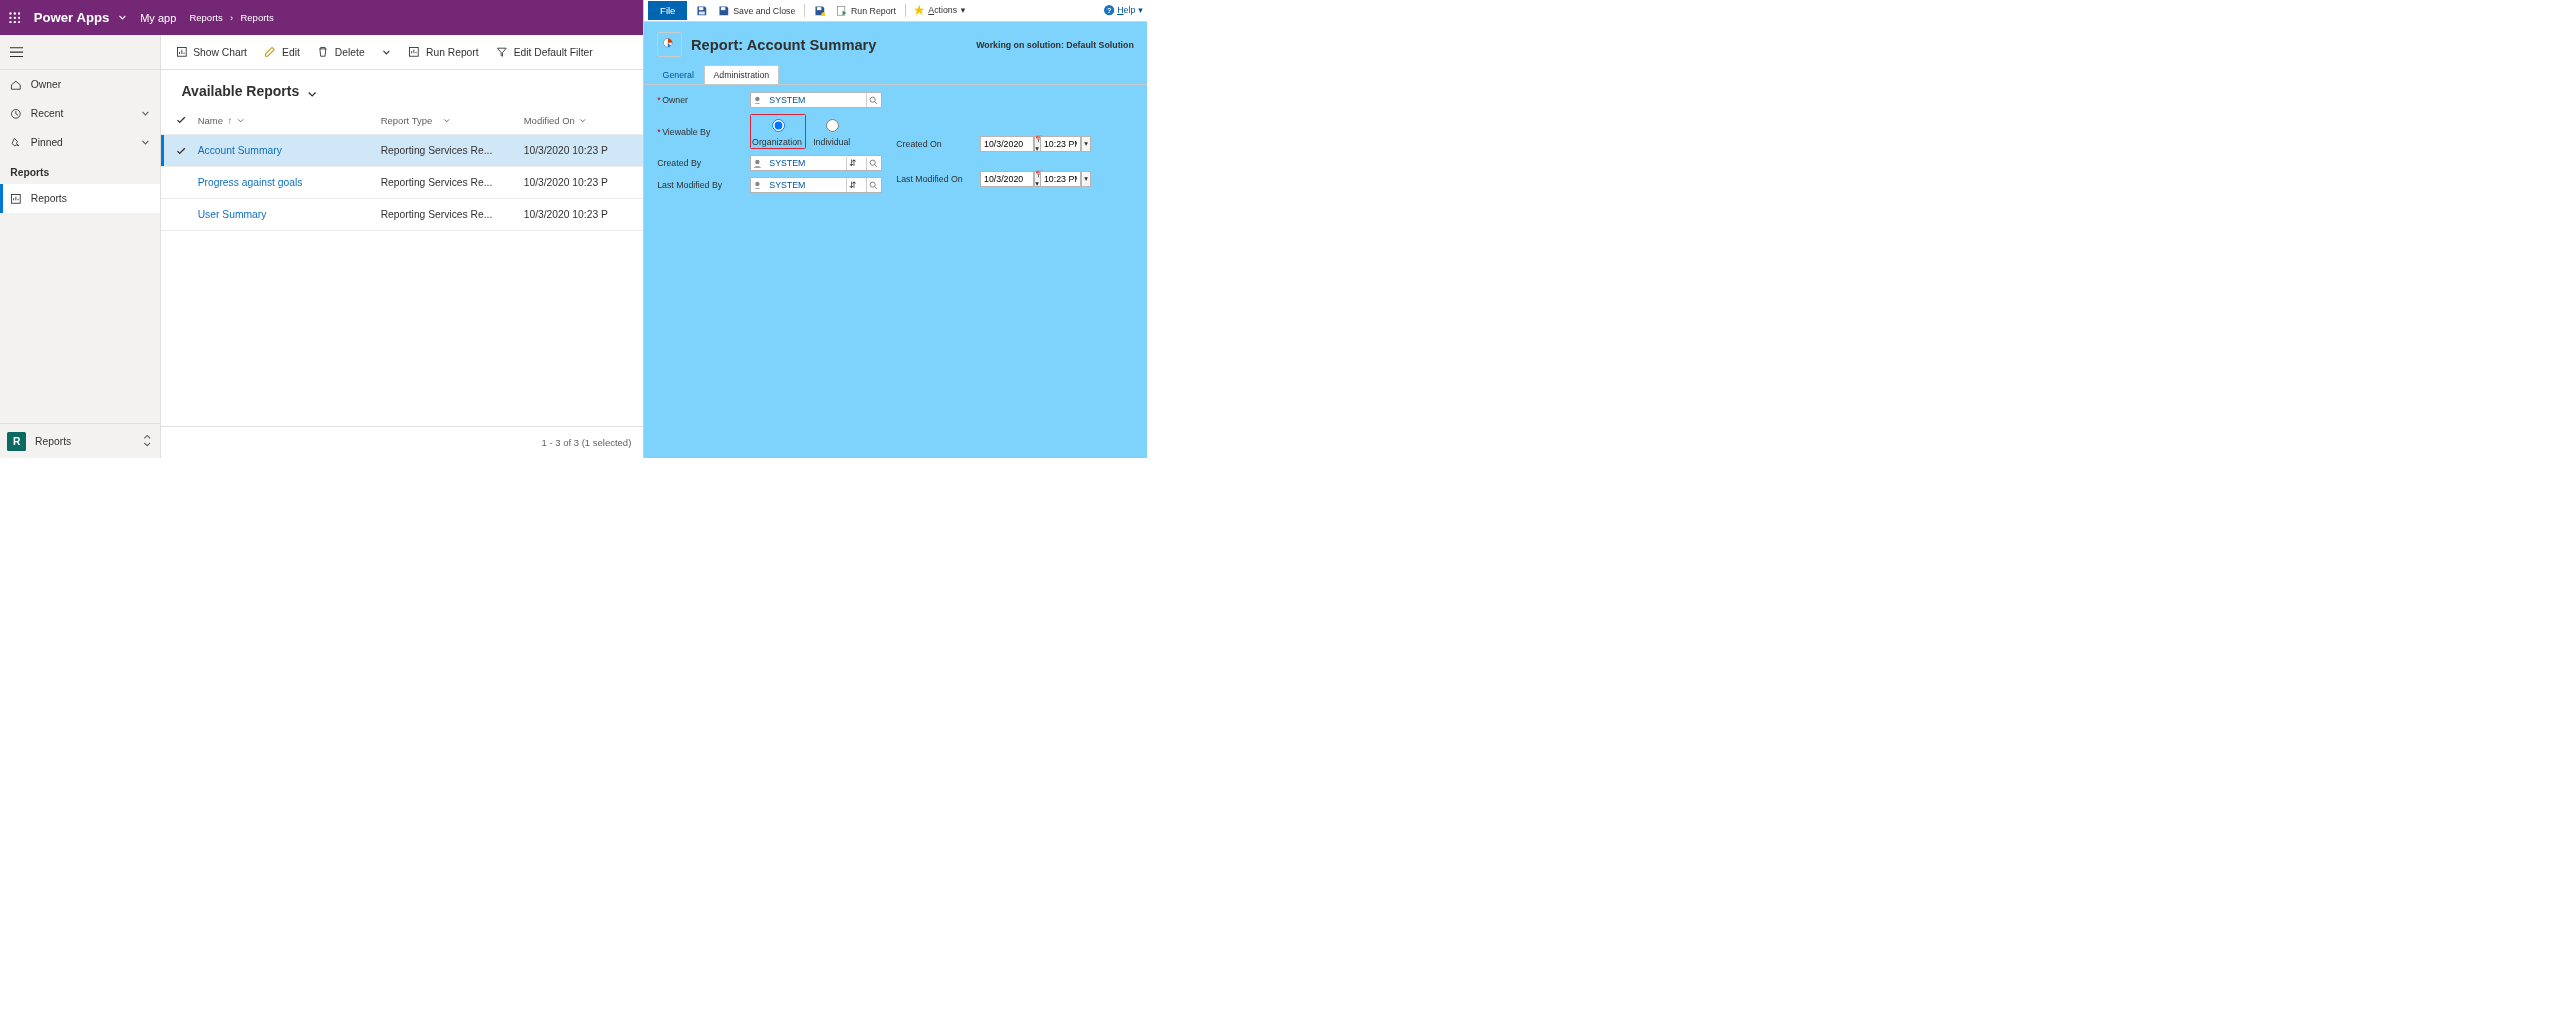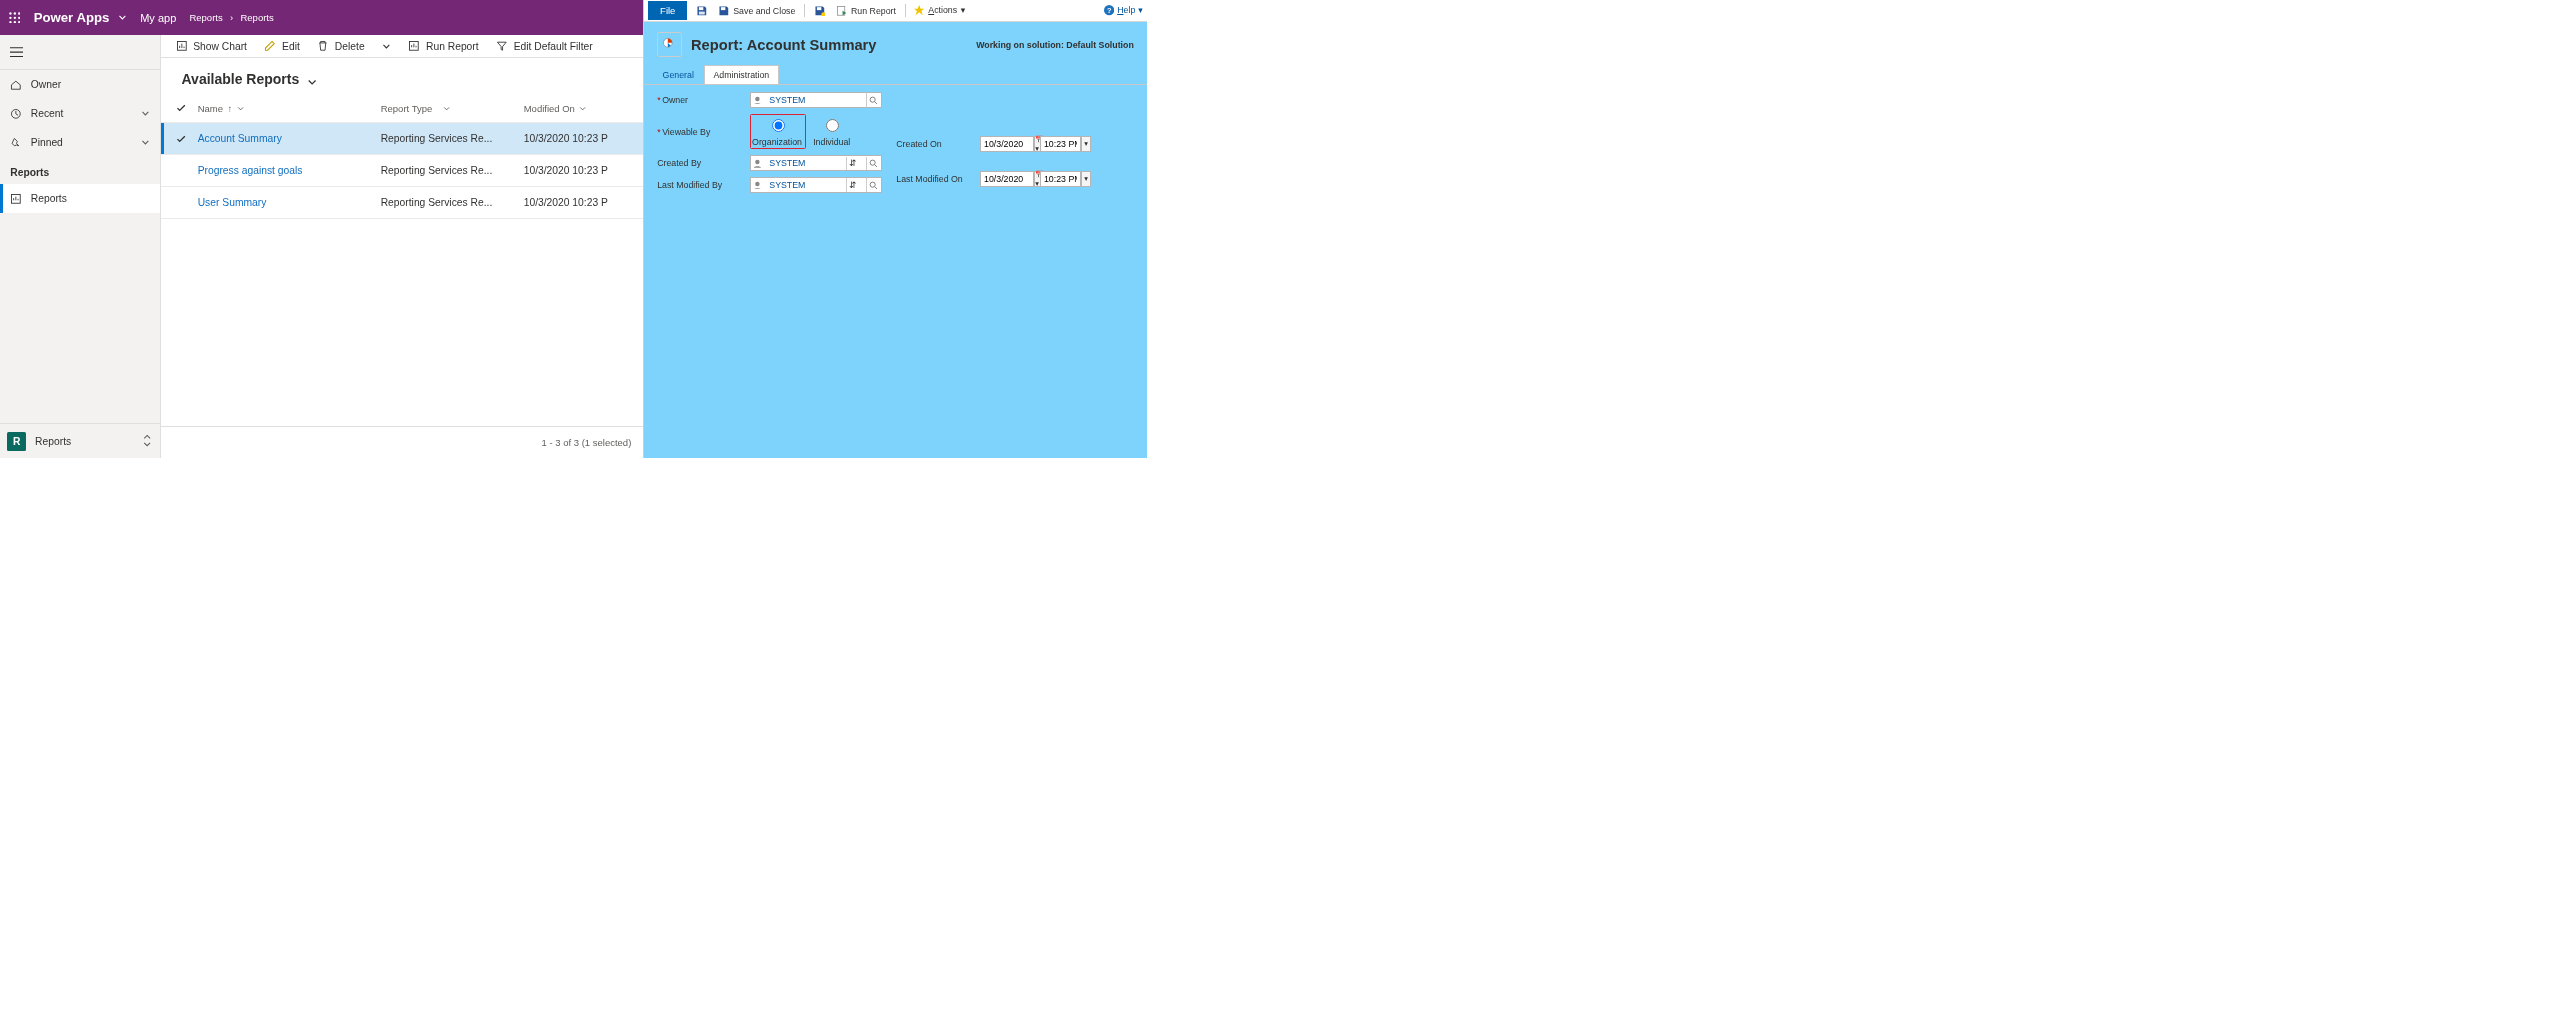--- a/index.html
+++ b/index.html
@@ -18,21 +18,21 @@
   .sb-hamburger { height:35px; display:flex; align-items:center; padding:0 10.3px; border-bottom:0.7px solid #e1dfdd; }
   .sb-item { height:29px; display:flex; align-items:center; padding:0 10.3px 0 10.3px; gap:8.8px; cursor:pointer; }
   .sb-item .chev { margin-left:auto; }
   .sb-section-title { font-weight:600; padding:10.3px 10.3px 5.9px 10.3px; font-size:10.3px; }
   .sb-item.active { background:#fff; position:relative; }
   .sb-item.active::before { content:""; position:absolute; left:0; top:0; bottom:0; width:2.9px; background:#0078d4; }
   .sb-footer { margin-top:auto; height:35px; border-top:0.7px solid #e1dfdd; display:flex; align-items:center; padding:0 7.3px; gap:8.8px; }
   .sb-badge { width:19px; height:19px; background:#0b6a5f; color:#fff; display:flex; align-items:center; justify-content:center; border-radius:1.5px; font-weight:600; }
 
   .main { flex:1; display:flex; flex-direction:column; min-width:0; }
-  .cmdbar { height:23px; border-bottom:0.7px solid #e1dfdd; display:flex; align-items:center; padding:0 7.3px; gap:2.9px;text-align:center; }
+  .cmdbar { height:35px; border-bottom:0.7px solid #e1dfdd; display:flex; align-items:center; padding:0 7.3px; gap:2.9px;text-align:center; }
   .cmd { display:flex; align-items:center; gap:5.9px; padding:4.4px 7.3px; cursor:pointer; font-size:10.3px; }
 
   .view-title { display:flex; align-items:flex-end; gap:7.3px; padding:13.2px 11.7px 7.3px 20.5px; font-size:14px; font-weight:600; }
 
   .grid-head { display:flex; align-items:center; padding:0 7.3px 0 14.7px; height:29px; border-bottom:0.7px solid #edebe9; color:#605e5c; font-size:9.5px; }
   .col-check{ width:22px; }
   .col-name { width:183px; display:flex; align-items:center; gap:4.4px;}
   .col-type { width:143px; display:flex; align-items:center; gap:11px;}
   .col-mod  { flex:1; display:flex; align-items:center; gap:4.4px;}
 

